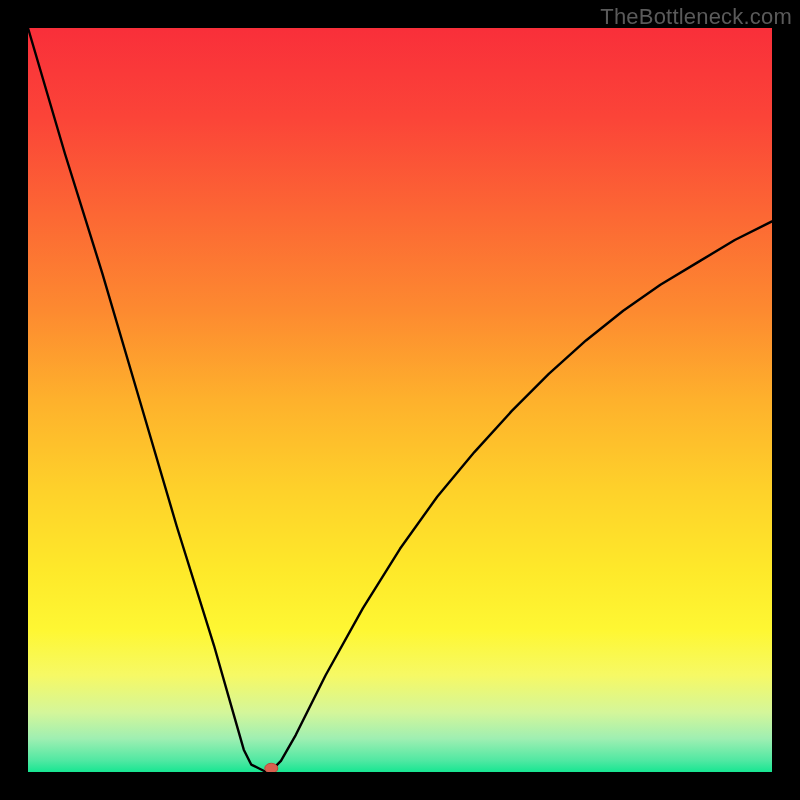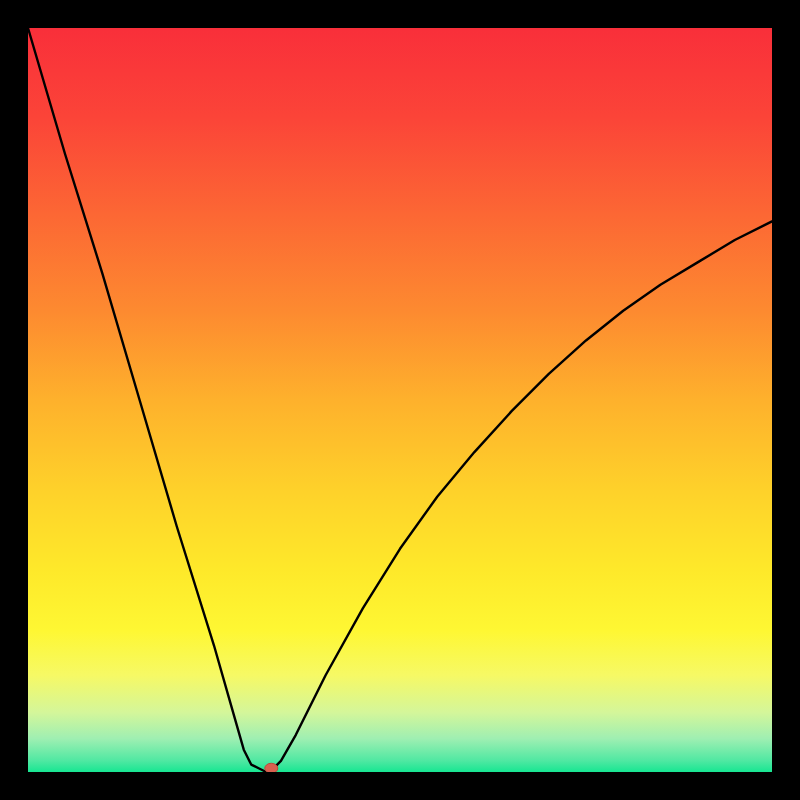--- a/index.html
+++ b/index.html
@@ -23,20 +23,21 @@
     z-index: 5;
   }
   svg {
     display: block;
   }
 </style>
 </head>
 <body>
 
 <div class="stage">
+  <div class="watermark">TheBottleneck.com</div>
 
   <svg id="chart-svg" width="800" height="800" viewBox="0 0 800 800">
     <defs>
       <linearGradient id="bg-grad" x1="0" y1="0" x2="0" y2="1">
           <stop offset="0.00%" stop-color="#f92f3a"></stop>
           <stop offset="12.00%" stop-color="#fb4438"></stop>
           <stop offset="25.00%" stop-color="#fc6734"></stop>
           <stop offset="38.00%" stop-color="#fd8a30"></stop>
           <stop offset="50.00%" stop-color="#feb12c"></stop>
           <stop offset="62.00%" stop-color="#fed12a"></stop>

